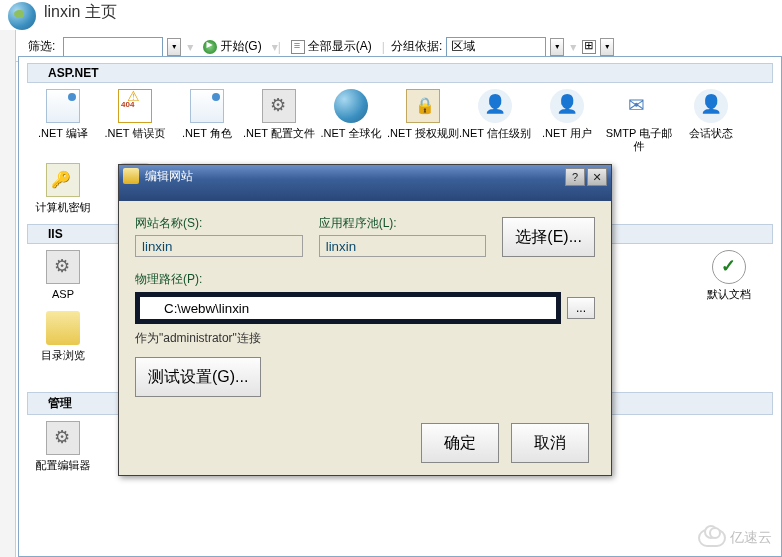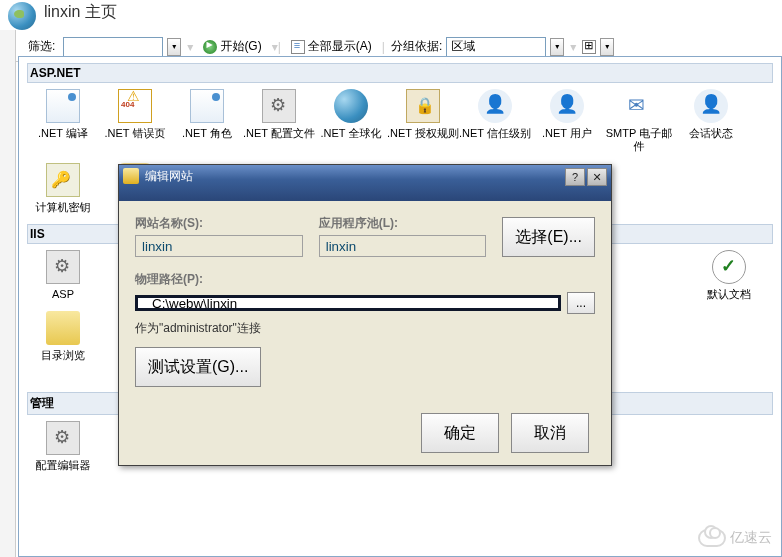--- a/index.html
+++ b/index.html
@@ -9,21 +9,21 @@
 .globe-icon::before { content:''; position:absolute; width:10px; height:8px; background:#8fc060; left:6px; top:8px; border-radius:50% 40% 30% 50%; }
 .page-title { font-size: 16px; color: #333; }
 .toolbar { display: flex; align-items: center; padding: 4px 28px; background: #fff; gap: 4px; border-bottom: 1px solid #ccc; }
 .toolbar-label { margin-right: 4px; }
 .filter-input { width: 100px; height: 20px; border: 1px solid #7a9ebd; padding: 0 4px; }
 .dd { width: 14px; height: 18px; border: 1px solid #999; background: linear-gradient(#fff,#e0e0e0); display: inline-flex; align-items: center; justify-content: center; font-size: 8px; }
 .toolbar-btn { display: inline-flex; align-items: center; gap: 3px; padding: 2px 4px; cursor: pointer; }
 .sep { color: #ccc; margin: 0 2px; }
 .group-combo { width: 100px; height: 20px; border: 1px solid #7a9ebd; padding: 0 4px; display: inline-flex; align-items: center; }
 .content { position: absolute; left: 18px; right: 0; top: 56px; bottom: 0; border: 1px solid #88a8c8; background: #fff; padding: 6px 8px; overflow: hidden; }
-.group-header { background: #e8eef5; border: 1px solid #c0cfe0; padding: 2px 2px; font-weight: bold; margin-bottom: 6px; }
+.group-header { background: #e8eef5; border: 1px solid #c0cfe0; padding: 2px 20px; font-weight: bold; margin-bottom: 6px; }
 .icons-row { display: flex; flex-wrap: wrap; }
 .app-icon { width: 72px; text-align: center; margin-bottom: 10px; }
 .app-icon .ic { width: 34px; height: 34px; margin: 0 auto 4px; position: relative; }
 .app-icon .lbl { font-size: 11px; line-height: 13px; word-break: break-all; }
 .partial-row .app-icon:nth-child(n+3) .lbl { visibility: hidden; }
 .bottom-icons .app-icon { margin-right: 8px; }
 
 .ic-doc { background: linear-gradient(#fff,#e8f0f8); border: 1px solid #a8c0d8; }
 .ic-doc::after { content:''; position:absolute; right:3px; top:3px; width:8px; height:8px; background:#4a90d0; border-radius:50%; }
 .ic-warn { background:#fff; border:1px solid #d0a020; }
@@ -47,26 +47,26 @@
 .ic-mod::after { content:'⬅'; position:absolute; left:6px; top:6px; font-size:16px; color:#30a080; }
 
 .dialog { position: absolute; left: 118px; top: 164px; width: 494px; background: #ece9d8; border: 1px solid #404040; box-shadow: 2px 2px 6px rgba(0,0,0,0.4); z-index: 100; }
 .titlebar { background: linear-gradient(#6a8fc8, #3a5f98 40%, #2a4678); color: #fff; display: flex; padding: 3px 4px; height: 36px; }
 .titlebar .ti { width: 16px; height: 16px; background: linear-gradient(#f8e8a0,#e0b020); margin-right: 6px; border-radius:2px; }
 .titlebar .tt { flex: 1; font-size: 12px; }
 .titlebar .winbtn { width: 20px; height: 18px; background: linear-gradient(#e8e8e8,#b8b8b8); border: 1px solid #888; margin-left: 2px; display: flex; align-items: center; justify-content: center; font-size: 11px; font-family: Arial; color:#222; cursor:pointer; }
 .dlg-body { padding: 14px 16px 12px; }
 .field-row { display: flex; gap: 16px; margin-bottom: 14px; align-items: flex-end; }
 .field { flex: 1; }
-.field-label { display: block; margin-bottom: 3px; color: #737373; font-weight: bold; }
+.field-label { display: block; margin-bottom: 3px; color: #14532d; }
 .ro-input { width: 100%; height: 22px; border: 1px solid #a0a0a0; background: #ece9d8; padding: 2px 6px; color: #0c4a6e; }
 .btn { height: 40px; padding: 0 12px; background: linear-gradient(#fdfdfd,#e4e4e4); border: 1px solid #888; cursor: pointer; font-size: 16px; font-family: inherit; }
 .path-row { margin-bottom: 4px; }
 .path-input-row { display: flex; gap: 6px; align-items: center; margin-bottom: 6px; }
-.path-input { flex: 1; height: 16px; border: 3px solid #0f172a; background: #fff; padding: 2px 14px; }
+.path-input { flex: 1; height: 32px; border: 5px solid #0f172a; background: #fff; padding: 2px 24px; }
 .browse-btn { width: 28px; height: 22px; border: 1px solid #888; background: linear-gradient(#fdfdfd,#e4e4e4); cursor: pointer; display:flex; align-items:center; justify-content:center; }
 .conn-text { margin-bottom: 10px; color: #333; }
 .link-btns { display: flex; gap: 10px; margin-bottom: 26px; }
 .dlg-footer { display: flex; justify-content: flex-end; gap: 12px; padding-right: 6px; }
 .dlg-footer .btn { width: 78px; }
 
 .watermark { position: absolute; right: 10px; bottom: 10px; opacity: 0.55; display: flex; align-items: center; gap: 4px; color: #888; font-size: 14px; }
 .watermark .cloud { width: 28px; height: 18px; border: 2px solid #bbb; border-radius: 10px; position: relative; }
 .watermark .cloud::before { content:''; position:absolute; width:10px; height:10px; border:2px solid #bbb; border-radius:50%; top:-6px; left:4px; background:#fff; }
 .watermark .cloud::after { content:''; position:absolute; width:8px; height:8px; border:2px solid #bbb; border-radius:50%; top:-4px; right:3px; background:#fff; }

